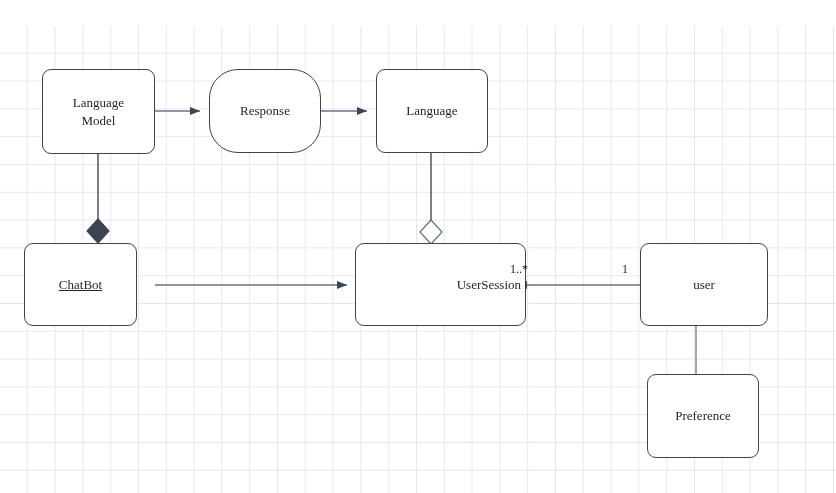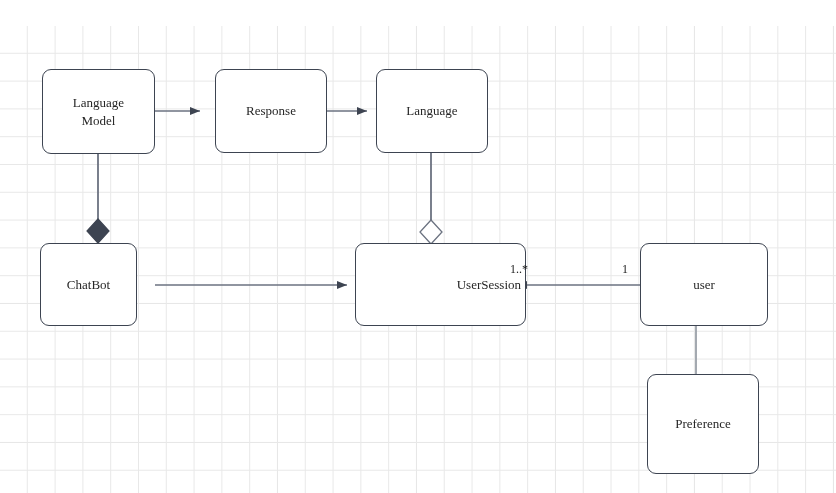--- a/index.html
+++ b/index.html
@@ -109,41 +109,41 @@
     <g>
       <line x1="696" y1="300" x2="696" y2="348" stroke="#9aa0a8" stroke-width="1.8"></line>
     </g>
   </svg>
 
   <div class="node" style="left:42px; top:43px; width:113px; height:85px;">
     <span class="node-label">Language
 Model</span>
   </div>
 
-  <div class="node" style="left:215px; top:43px; width:112px; height:84px;">
+  <div class="node" style="left:209px; top:43px; width:112px; height:84px;border-radius:29px;">
     <span class="node-label">Response</span>
   </div>
 
   <div class="node" style="left:376px; top:43px; width:112px; height:84px;">
     <span class="node-label">Language</span>
   </div>
 
-  <div class="node" style="left:40px; top:217px; width:97px; height:83px;">
+  <div class="node" style="left:24px; top:217px; width:113px; height:83px;text-decoration:underline;">
     <span class="node-label">ChatBot</span>
   </div>
 
   <div class="node" style="left:355px; top:217px; width:171px; height:83px;justify-content:flex-end;">
     <span class="node-label">UserSession</span>
   </div>
 
   <div class="node" style="left:640px; top:217px; width:128px; height:83px;text-align:right;">
     <span class="node-label">user</span>
   </div>
 
-  <div class="node" style="left:647px; top:348px; width:112px; height:100px;">
+  <div class="node" style="left:647px; top:348px; width:112px; height:84px;">
     <span class="node-label">Preference</span>
   </div>
 
   <span class="mult" style="left:510px; top:236px;">1..*</span>
 
   <span class="mult" style="left:622px; top:236px;">1</span>
 
 </div>
 
 </body></html>

